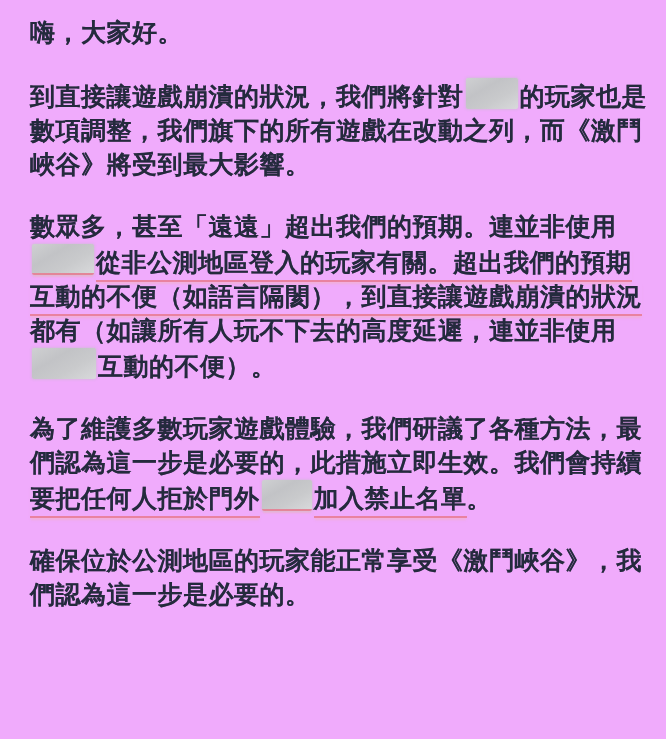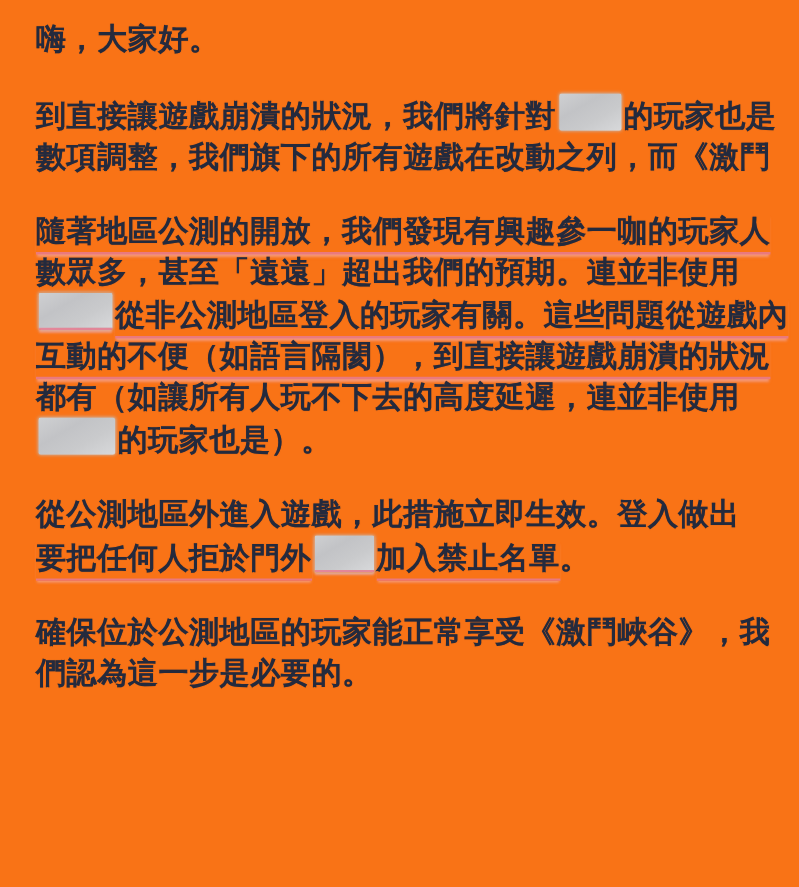--- a/index.html
+++ b/index.html
@@ -5,21 +5,21 @@
   * { margin: 0; padding: 0; box-sizing: border-box; }
   html, body {
     width: 666px; height: 739px;
     background: #fdfdfe;
     overflow: hidden;
     font-family: "DejaVu Sans", sans-serif;
   }
   .page {
     position: relative;
     width: 666px; height: 739px;
-    background: #f97316;
+    background: #f0abfc;
     text-decoration: underline;
   }
   .content {
     position: absolute;
     left: 30px; top: 16px;
     width: 616px;
   }
   .paragraph { margin-bottom: 28px; }
   .paragraph:last-child { margin-bottom: 0; }
   .line {
@@ -60,31 +60,32 @@
 <body>
 
 <div class="page">
   <div class="content">
       <div class="paragraph">
         <div class="line"><span class="seg">嗨，大家好。</span></div>
       </div>
       <div class="paragraph">
         <div class="line"><span class="seg">到直接讓遊戲崩潰的狀況，我們將針對</span><span class="redact" style="width: 52px;"></span><span class="seg">的玩家也是</span></div>
         <div class="line"><span class="seg">數項調整，我們旗下的所有遊戲在改動之列，而《激鬥</span></div>
+        <div class="line"><span class="seg">峽谷》將受到最大影響。</span></div>
       </div>
       <div class="paragraph">
-        <div class="line"><span class="seg u">隨著地區公測的開放，我們發現有興趣參一咖的玩家人</span></div>
         <div class="line"><span class="seg">數眾多，甚至「遠遠」超出我們的預期。連並非使用</span></div>
-        <div class="line"><span class="redact u" style="width: 62px;"></span><span class="seg u">從非公測地區登入的玩家有關。這些問題從遊戲內</span></div>
+        <div class="line"><span class="redact u" style="width: 62px;"></span><span class="seg u">從非公測地區登入的玩家有關。超出我們的預期</span></div>
         <div class="line"><span class="seg u">互動的不便（如語言隔閡），到直接讓遊戲崩潰的狀況</span></div>
         <div class="line"><span class="seg">都有（如讓所有人玩不下去的高度延遲，連並非使用</span></div>
-        <div class="line"><span class="redact" style="width: 64px;"></span><span class="seg">的玩家也是）。</span></div>
+        <div class="line"><span class="redact" style="width: 64px;"></span><span class="seg">互動的不便）。</span></div>
       </div>
       <div class="paragraph">
-        <div class="line"><span class="seg">從公測地區外進入遊戲，此措施立即生效。登入做出</span></div>
+        <div class="line"><span class="seg">為了維護多數玩家遊戲體驗，我們研議了各種方法，最</span></div>
+        <div class="line"><span class="seg">們認為這一步是必要的，此措施立即生效。我們會持續</span></div>
         <div class="line"><span class="seg u">要把任何人拒於門外</span><span class="redact u" style="width: 50px;"></span><span class="seg u">加入禁止名單</span><span class="seg">。</span></div>
       </div>
       <div class="paragraph">
         <div class="line"><span class="seg">確保位於公測地區的玩家能正常享受《激鬥峽谷》，我</span></div>
         <div class="line"><span class="seg">們認為這一步是必要的。</span></div>
       </div>
     </div>
 </div>
 
 </body></html>

